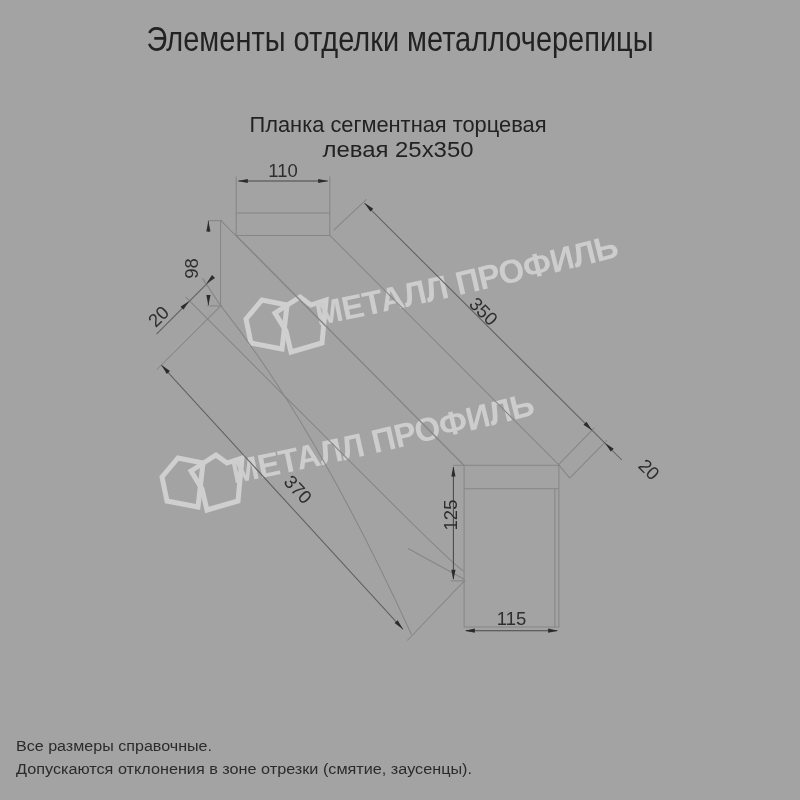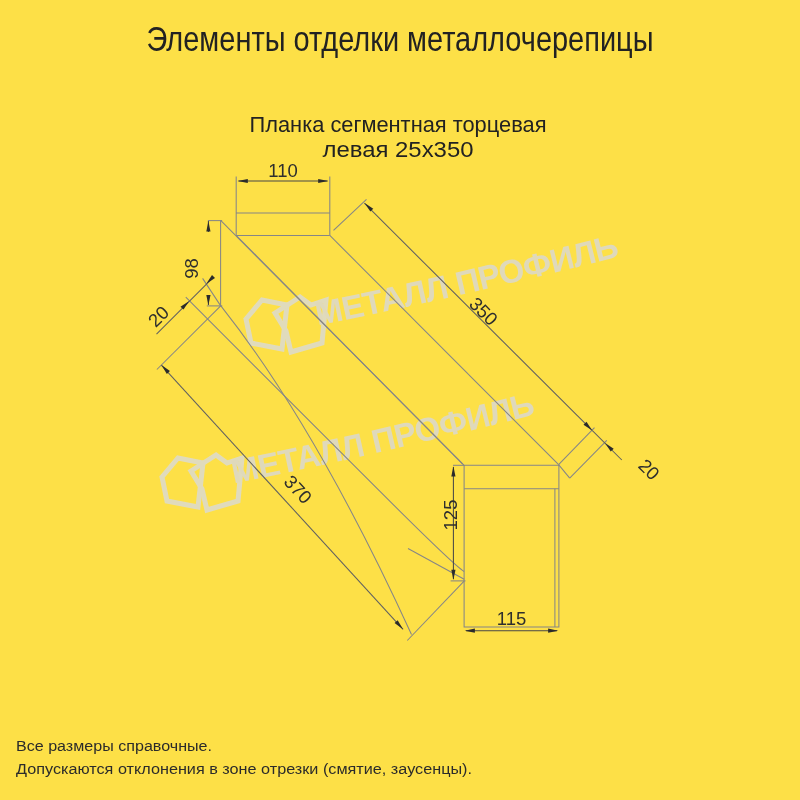--- a/index.html
+++ b/index.html
@@ -1,16 +1,16 @@
 <!DOCTYPE html>
 <html><head>
 <meta charset="utf-8">
 <style>
   html,body{margin:0;padding:0;background:#ffffff;}
-  #page{position:relative;width:800px;height:800px;background:#fde047;overflow:hidden;
+  #page{position:relative;width:800px;height:800px;background:#a3a3a3;overflow:hidden;
         font-family:"Liberation Sans", sans-serif;}
   svg{position:absolute;left:0;top:0;}
 </style>
 </head>
 <body>
 <div id="page">
 <svg width="800" height="800" viewBox="0 0 800 800">
   <defs>
 
     <g id="wm">

